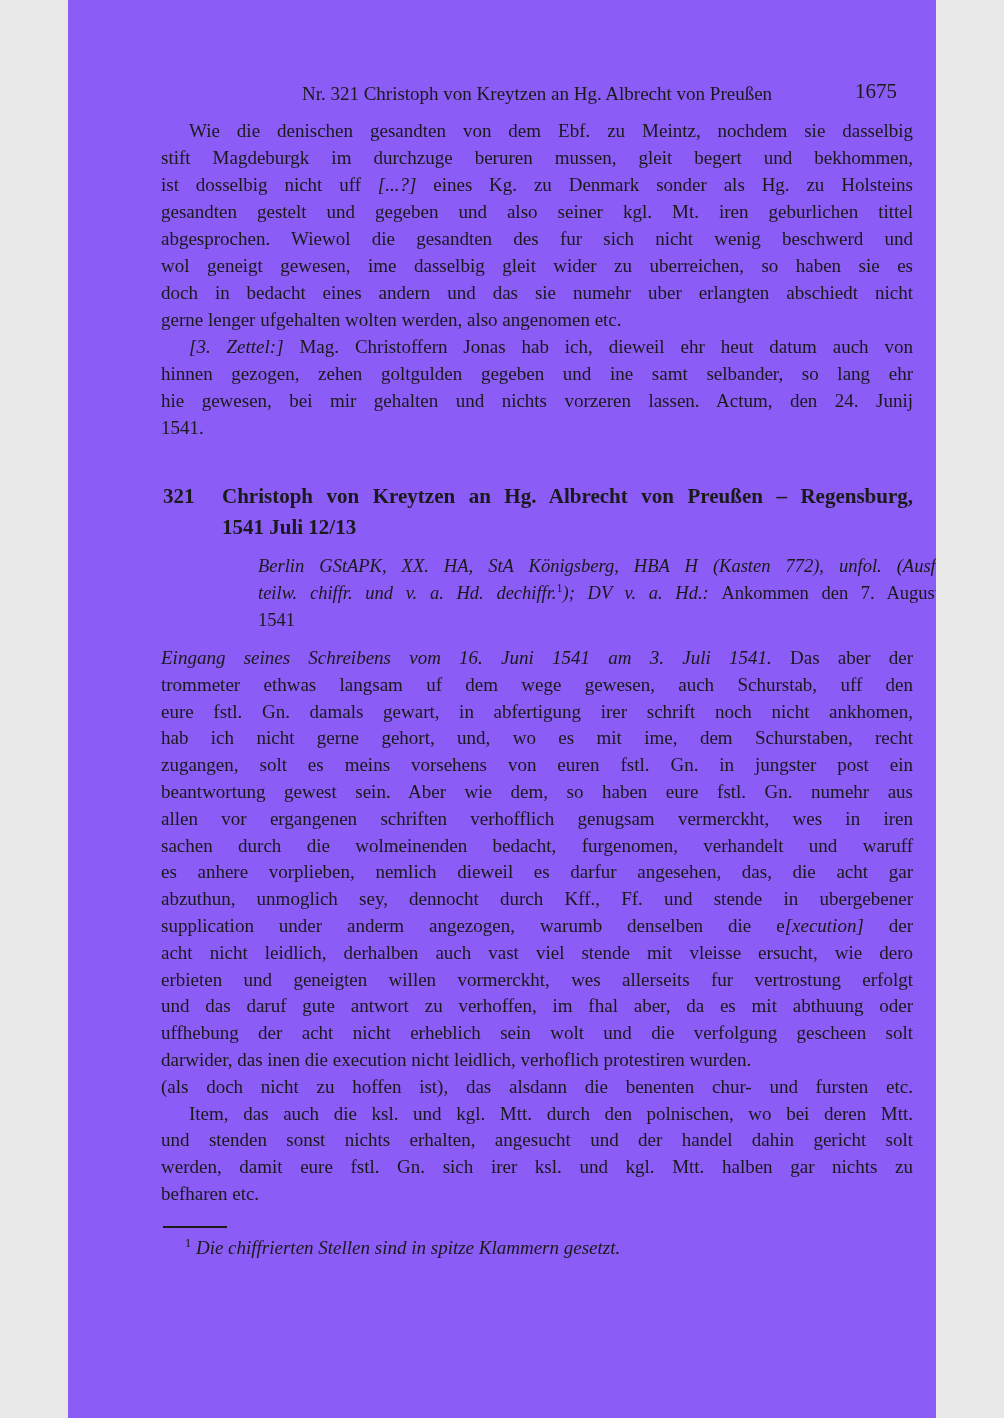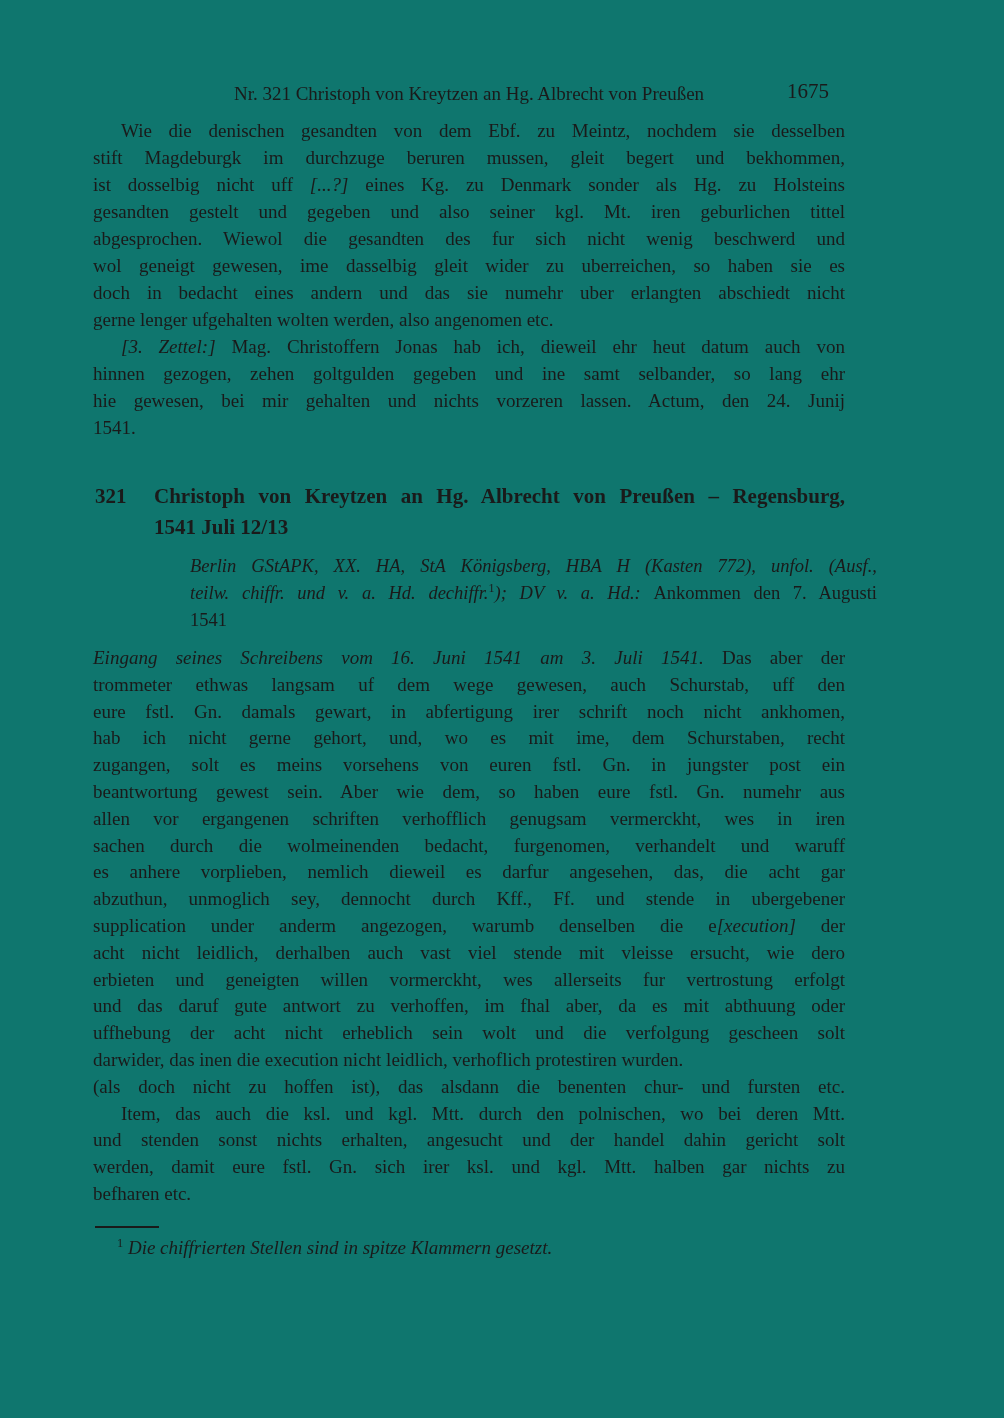--- a/index.html
+++ b/index.html
@@ -1,21 +1,21 @@
 <!DOCTYPE html>
 <html><head>
 <meta charset="utf-8">
 <style>
   html, body { margin: 0; padding: 0; background: #e8e8e8; }
   .page {
     position: relative;
-    width: 1004px;
+    width: 868px;
     height: 1418px;
     margin: 0 auto;
-    background: #0f766e;
+    background: #8b5cf6;
     color: #1a1a1a;
     font-family: "Liberation Serif", serif;
     overflow: hidden;
   }
   .running-head {
     position: absolute;
     top: 80px; left: 93px; width: 752px; height: 27px;
     font-size: 19px; line-height: 27px;
   }
   .rh-title { position: absolute; left: 0; right: 0; text-align: center; }
@@ -68,21 +68,21 @@
 
 <div class="page">
 
   <div class="running-head">
     <span class="rh-title">Nr. 321 Christoph von Kreytzen an Hg. Albrecht von Preußen</span>
     <span class="rh-page">1675</span>
   </div>
 
   <div class="prev-entry">
       <div class="para indent">
-        <div class="line just"><span>Wie die denischen gesandten von dem Ebf. zu Meintz, nochdem sie desselben</span></div>
+        <div class="line just"><span>Wie die denischen gesandten von dem Ebf. zu Meintz, nochdem sie dasselbig</span></div>
         <div class="line just"><span>stift Magdeburgk im durchzuge beruren mussen, gleit begert und bekhommen,</span></div>
         <div class="line just"><span>ist dosselbig nicht uff </span><span class="it">[...?]</span><span> eines Kg. zu Denmark sonder als Hg. zu Holsteins</span></div>
         <div class="line just"><span>gesandten gestelt und gegeben und also seiner kgl. Mt. iren geburlichen tittel</span></div>
         <div class="line just"><span>abgesprochen. Wiewol die gesandten des fur sich nicht wenig beschwerd und</span></div>
         <div class="line just"><span>wol geneigt gewesen, ime dasselbig gleit wider zu uberreichen, so haben sie es</span></div>
         <div class="line just"><span>doch in bedacht eines andern und das sie numehr uber erlangten abschiedt nicht</span></div>
         <div class="line"><span>gerne lenger ufgehalten wolten werden, also angenomen etc.</span></div>
       </div>
       <div class="para indent">
         <div class="line just"><span class="it">[3. Zettel:]</span><span> Mag. Christoffern Jonas hab ich, dieweil ehr heut datum auch von</span></div>

